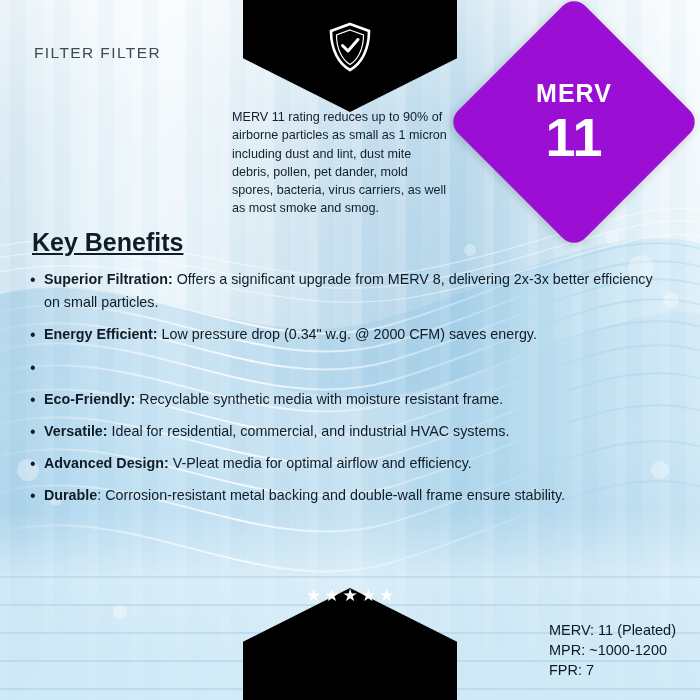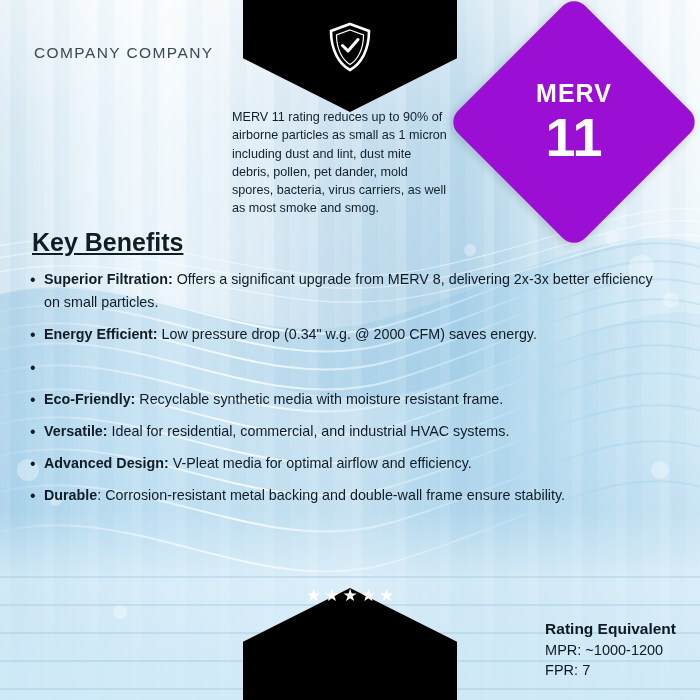--- a/index.html
+++ b/index.html
@@ -274,21 +274,21 @@
 <div class="notch" id="notch-top"></div>
 <div class="notch" id="notch-bottom"></div>
 
 <svg id="shield" viewBox="0 0 44 50">
   <path d="M22 2 L41 9 C41 28 33 42 22 48 C11 42 3 28 3 9 Z" fill="none" stroke="#ffffff" stroke-width="2.6"></path>
   <path d="M22 8 L35.5 13 C35.5 27.5 29.5 38 22 42.5 C14.5 38 8.5 27.5 8.5 13 Z" fill="none" stroke="#ffffff" stroke-width="1.2"></path>
   <path d="M14.5 23.5 L20 29 L30 17.5" fill="none" stroke="#ffffff" stroke-width="3" stroke-linecap="round" stroke-linejoin="round"></path>
 </svg>
 
 <div id="logo">
-  <div id="logo-sub">COMPANY COMPANY</div>
+  <div id="logo-sub">FILTER FILTER</div>
 </div>
 
 <p id="merv-desc">MERV 11 rating reduces up to 90% of airborne particles as small as 1 micron including dust and lint, dust mite debris, pollen, pet dander, mold spores, bacteria, virus carriers, as well as most smoke and smog.</p>
 
 <div id="merv-badge">
   <div id="merv-diamond"></div>
   <div id="merv-text">
     <span id="merv-label">MERV</span>
     <span id="merv-value">11</span>
   </div>
@@ -328,16 +328,16 @@
 
 <div id="stars">
   <span class="star">★</span>
   <span class="star">★</span>
   <span class="star">★</span>
   <span class="star">★</span>
   <span class="star">★</span>
 </div>
 
 <div id="rating">
-  <div id="rating-title">Rating Equivalent</div>
+  <div class="rating-line">MERV: 11 (Pleated)</div>
   <div class="rating-line">MPR: ~1000-1200</div>
   <div class="rating-line">FPR: 7</div>
 </div>
 
 </body></html>

